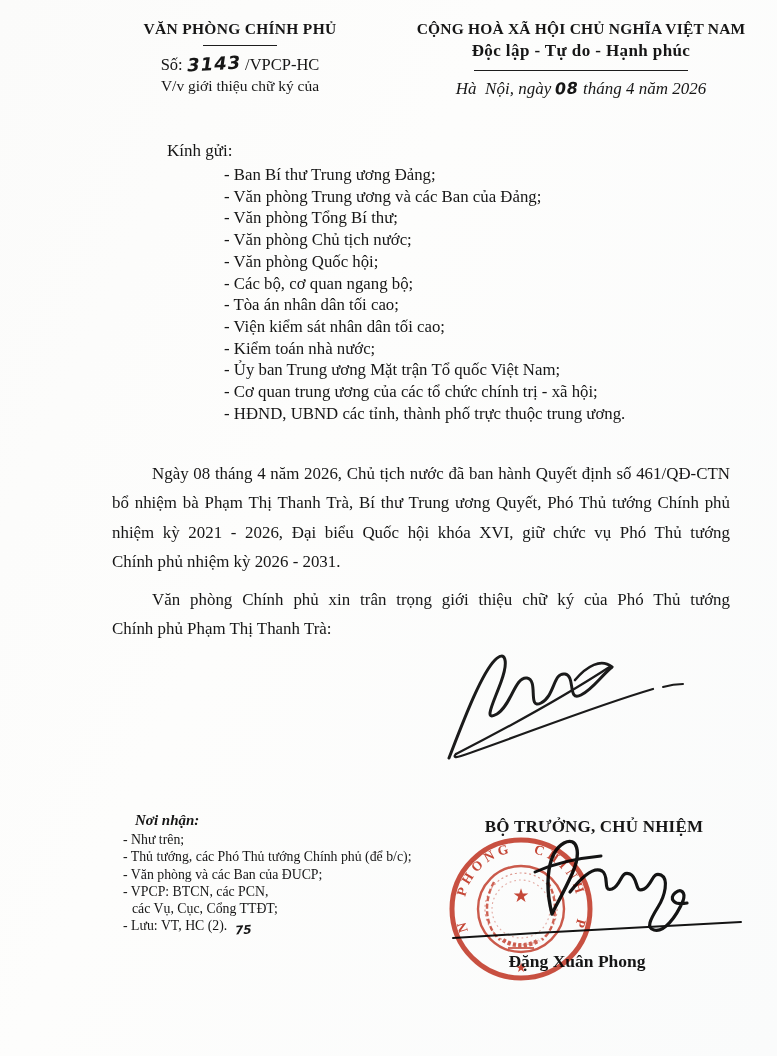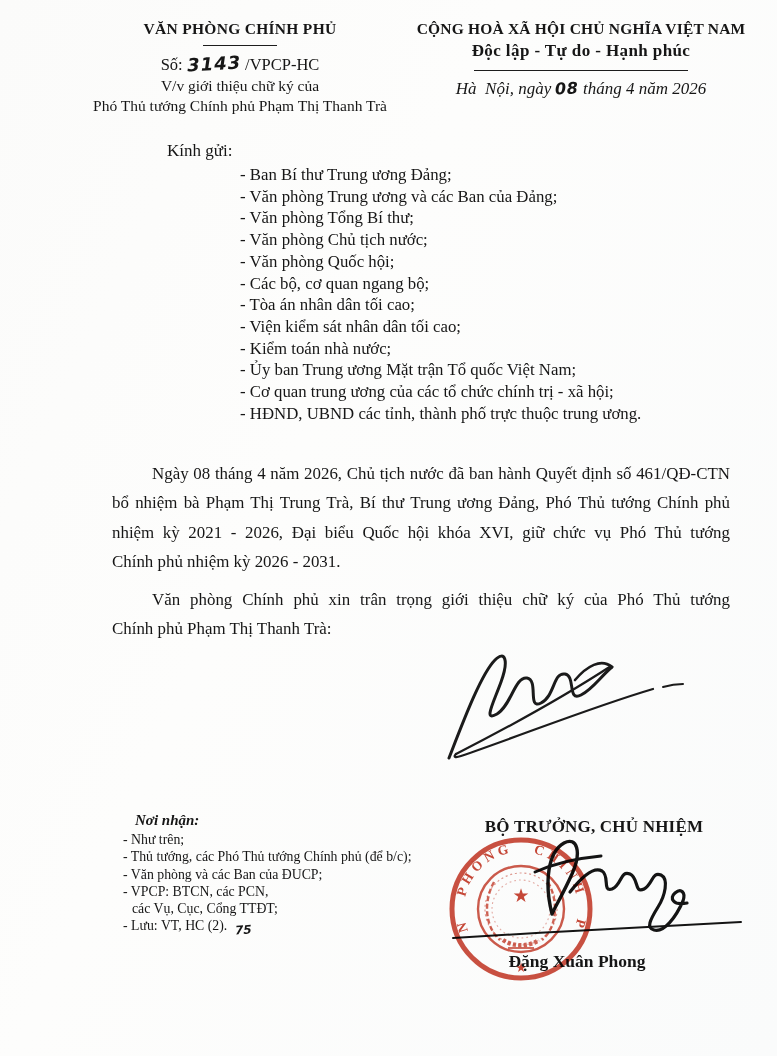--- a/index.html
+++ b/index.html
@@ -21,21 +21,21 @@
   .h-right{left:392px;top:20px;width:378px;}
   .nat-line1{font-weight:700;font-size:15.5px;letter-spacing:.2px;}
   .nat-line2{font-weight:700;font-size:17px;margin-top:3px;letter-spacing:.4px;}
   .h-rule-right{width:214px;height:0;border-top:1.6px solid #1d1d1d;margin:9px auto 8px;}
   .date-line{font-style:italic;font-size:17px;white-space:pre-wrap;}
   .hand{font-family:"DejaVu Sans",sans-serif;font-style:italic;font-weight:700;display:inline-block;transform:rotate(-3deg);}
   .hand-num{font-size:18px;letter-spacing:1px;}
   .hand-day{font-size:16px;letter-spacing:.5px;}
   
   .salutation{left:167px;top:141px;font-size:17px;}
-  .rec-list{left:240px;top:164px;font-size:16.8px;line-height:21.7px;}
+  .rec-list{left:224px;top:164px;font-size:16.8px;line-height:21.7px;}
   
   .para{left:112px;width:618px;font-size:16.9px;line-height:29.4px;}
   .p1{top:459px;}
   .p2{top:585px;}
   .jline{text-align:justify;text-align-last:justify;}
   .jline.last{text-align-last:left;}
   .indent{text-indent:40px;}
   
   .sig-tra{left:415px;top:640px;}
   
@@ -53,21 +53,20 @@
 </head>
 <body>
 
 <div class="page">
 
   <div class="abs h-left center">
     <div class="org-name">VĂN PHÒNG CHÍNH PHỦ</div>
     <div class="h-rule-left"></div>
     <div class="doc-number"><span>Số: </span><span class="hand hand-num">3143</span><span> /VPCP-HC</span></div>
     <div class="subject">V/v giới thiệu chữ ký của</div>
-    <div class="subject">Phó Thủ tướng Chính phủ Phạm Thị Thanh Trà</div>
   </div>
 
   <div class="abs h-right center">
     <div class="nat-line1">CỘNG HOÀ XÃ HỘI CHỦ NGHĨA VIỆT NAM</div>
     <div class="nat-line2">Độc lập - Tự do - Hạnh phúc</div>
     <div class="h-rule-right"></div>
     <div class="date-line"><span>Hà  Nội, ngày </span><span class="hand hand-day">08</span><span> tháng 4 năm 2026</span></div>
   </div>
 
   <div class="abs salutation">Kính gửi:</div>
@@ -81,21 +80,21 @@
     <div>- Tòa án nhân dân tối cao;</div>
     <div>- Viện kiểm sát nhân dân tối cao;</div>
     <div>- Kiểm toán nhà nước;</div>
     <div>- Ủy ban Trung ương Mặt trận Tổ quốc Việt Nam;</div>
     <div>- Cơ quan trung ương của các tổ chức chính trị - xã hội;</div>
     <div>- HĐND, UBND các tỉnh, thành phố trực thuộc trung ương.</div>
   </div>
 
   <div class="abs para p1">
     <div class="jline indent">Ngày 08 tháng 4 năm 2026, Chủ tịch nước đã ban hành Quyết định số 461/QĐ-CTN</div>
-    <div class="jline">bổ nhiệm bà Phạm Thị Trung Trà, Bí thư Trung ương Đảng, Phó Thủ tướng Chính phủ</div>
+    <div class="jline">bổ nhiệm bà Phạm Thị Thanh Trà, Bí thư Trung ương Quyết, Phó Thủ tướng Chính phủ</div>
     <div class="jline">nhiệm kỳ 2021 - 2026, Đại biểu Quốc hội khóa XVI, giữ chức vụ Phó Thủ tướng</div>
     <div class="jline last">Chính phủ nhiệm kỳ 2026 - 2031.</div>
   </div>
 
   <div class="abs para p2">
     <div class="jline indent">Văn phòng Chính phủ xin trân trọng giới thiệu chữ ký của Phó Thủ tướng</div>
     <div class="jline last">Chính phủ Phạm Thị Thanh Trà:</div>
   </div>
 
   <svg class="abs sig-tra" width="305" height="135" viewBox="0 0 305 135">

